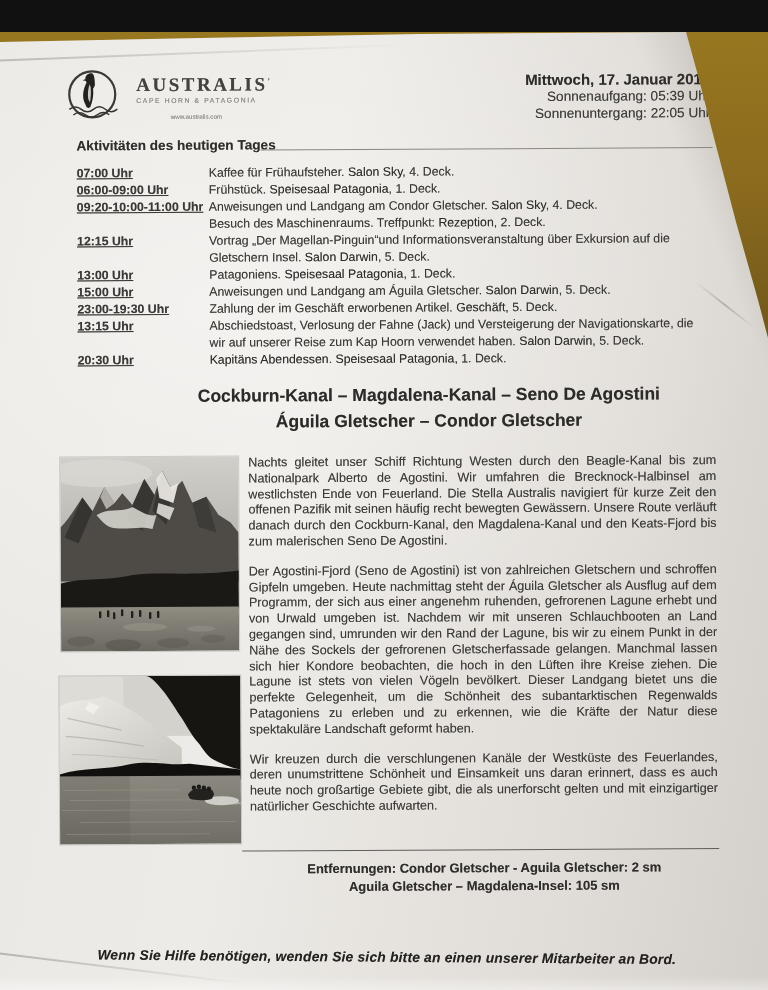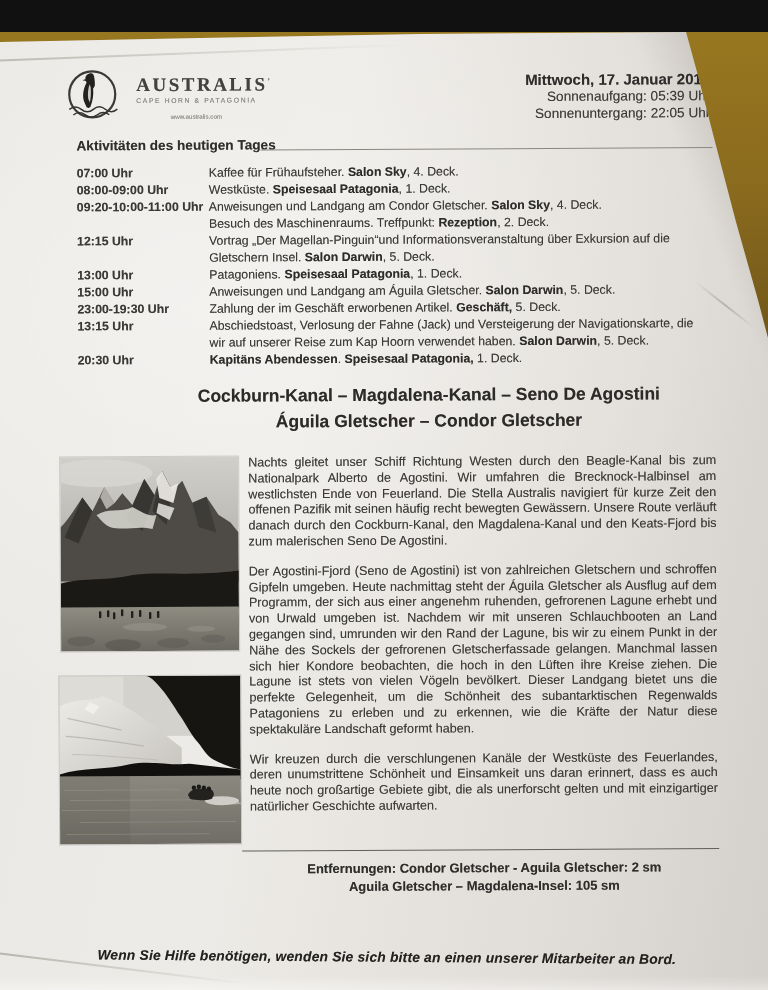--- a/index.html
+++ b/index.html
@@ -25,37 +25,37 @@
     background:linear-gradient(90deg, rgba(130,125,116,.45), rgba(130,125,116,0));}
   .crease-right{position:absolute;left:688px;top:272px;width:74px;height:2px;transform:rotate(38deg);
     background:linear-gradient(90deg, rgba(120,115,106,0), rgba(120,115,106,.4), rgba(120,115,106,0));}
   .bottom-curl{position:absolute;left:0;top:944px;width:768px;height:38px;
     background:linear-gradient(180deg, rgba(255,255,255,0) 0%, rgba(255,255,255,.6) 55%, rgba(165,160,150,.4) 100%);}
   .crease-bl{position:absolute;left:-30px;top:934px;width:280px;height:2px;transform:rotate(7deg);
     background:linear-gradient(90deg, rgba(120,115,106,.5), rgba(120,115,106,0));}
   
   .content{position:absolute;inset:0;transform:rotate(-0.3deg);transform-origin:45% 40%;
     text-shadow:0 0 .5px rgba(80,76,70,.55);}
-  .b{font-weight:700;color:#2d2c2a;text-align:center;}
+  .b{font-weight:400;color:#2d2c2a;text-align:center;}
   
   .logo-row{position:absolute;left:66px;top:33px;display:flex;align-items:flex-start;}
   .brand-col{margin-left:14px;padding-top:8px;}
   .brand-name{font-family:"Liberation Serif",serif;font-size:19px;letter-spacing:2.5px;color:#44423f;font-weight:600;}
   .brand-mark{font-size:7px;vertical-align:super;color:#6b6966;}
   .brand-sub{font-size:6.8px;letter-spacing:1.6px;color:#8f8d89;margin-top:1px;}
   .brand-url{font-size:6.2px;color:#97958f;margin-top:9px;text-align:center;width:120px;}
   .date-block{position:absolute;right:56px;top:40px;text-align:right;line-height:17px;}
   .date-line{font-size:15px;font-weight:700;color:#2e2d2b;}
   .sun-line{font-size:13.6px;color:#3c3b38;}
   
   .section-head{position:absolute;left:78px;top:105px;font-size:13.6px;font-weight:700;color:#2f2e2c;}
   .head-rule{position:absolute;left:262px;top:117px;width:452px;height:1px;background:#8a8781;}
   .schedule{position:absolute;left:78px;top:132px;width:648px;font-size:12.3px;line-height:17px;}
   .srow{display:flex;align-items:flex-start;}
-  .stime{flex:none;width:132px;font-weight:700;color:#3a3937;white-space:nowrap;}
+  .stime{flex:none;width:132px;font-weight:700;color:#3a3937;white-space:nowrap;text-decoration:underline;}
   .sdesc{flex:1;}
   .sdesc .ln{white-space:nowrap;}
   
   .route-title{position:absolute;left:142px;top:350px;width:574px;text-align:center;
     font-size:17.5px;font-weight:700;color:#2c2b29;line-height:26px;}
   
   .photo{position:absolute;outline:1px solid rgba(40,38,34,.18);}
   .photo1{left:60px;top:424px;}
   .photo2{left:58px;top:643px;}
   
@@ -107,23 +107,23 @@
       <div class="section-head">Aktivitäten des heutigen Tages</div>
       <div class="head-rule"></div>
       <div class="schedule">
           <div class="srow">
             <div class="stime">07:00 Uhr</div>
             <div class="sdesc">
               <div class="ln"><span>Kaffee für Frühaufsteher. </span><span class="b">Salon Sky</span><span>, 4. Deck.</span></div>
             </div>
           </div>
           <div class="srow">
-            <div class="stime">08:00-09:00 Uhr</div>
-            <div class="sdesc">
-              <div class="ln"><span>Westküste. </span><span class="b">Speisesaal Patagonia</span><span>, 1. Deck.</span></div>
+            <div class="stime">06:00-09:00 Uhr</div>
+            <div class="sdesc">
+              <div class="ln"><span>Frühstück. </span><span class="b">Speisesaal Patagonia</span><span>, 1. Deck.</span></div>
             </div>
           </div>
           <div class="srow">
             <div class="stime">09:20-10:00-11:00 Uhr</div>
             <div class="sdesc">
               <div class="ln"><span>Anweisungen und Landgang am Condor Gletscher. </span><span class="b">Salon Sky</span><span>, 4. Deck.</span></div>
               <div class="ln"><span>Besuch des Maschinenraums. Treffpunkt: </span><span class="b">Rezeption</span><span>, 2. Deck.</span></div>
             </div>
           </div>
           <div class="srow">

